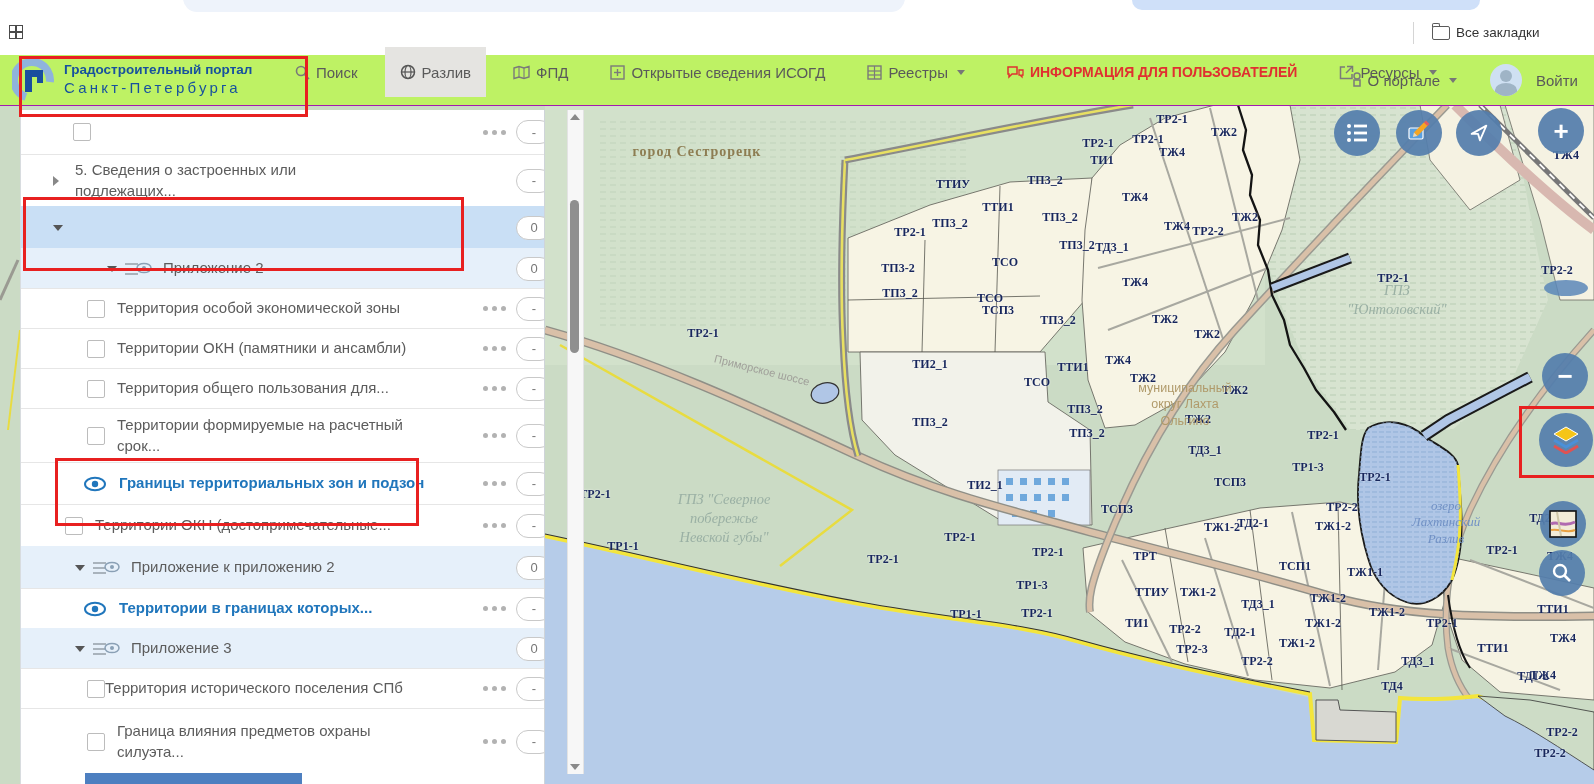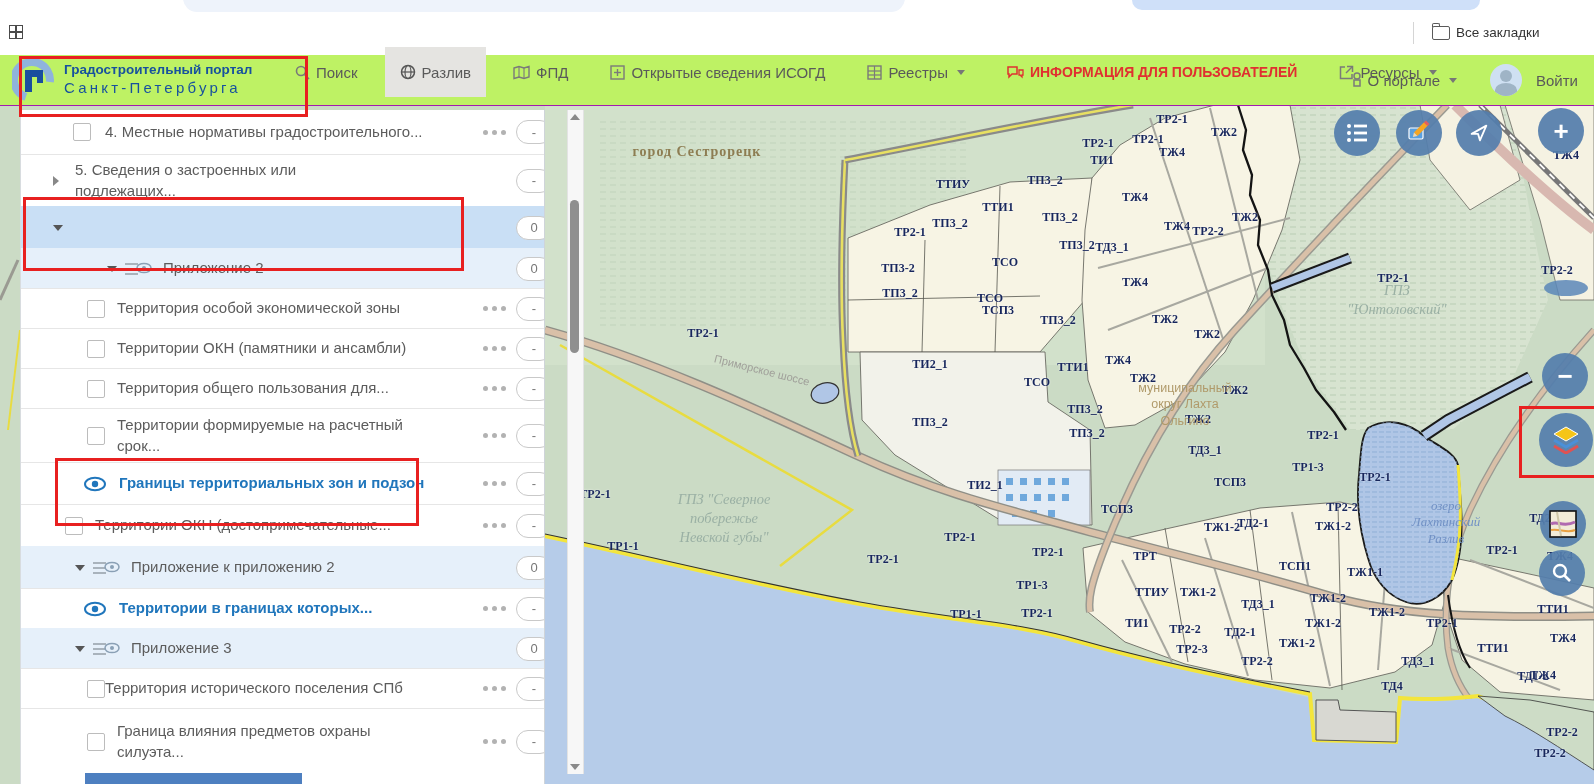--- a/index.html
+++ b/index.html
@@ -464,21 +464,20 @@
   <div class="mbtn" style="left:1539px;top:550px">
     <svg width="22" height="22" viewBox="0 0 22 22">
       <circle cx="9" cy="9" r="6" fill="none" stroke="#fff" stroke-width="2.4"></circle>
       <line x1="13.5" y1="13.5" x2="19" y2="19" stroke="#fff" stroke-width="2.6"></line>
     </svg>
   </div>
 
   <aside class="sidebar">
     <div class="srow first" style="height:44px;padding-left:52px">
       <span class="cbx sp"></span>
-      <span class="row-label" style="margin-left:14px">4. Местные нормативы градостроительного...</span>
       <span class="dots">
           <i></i>
           <i></i>
           <i></i>
         </span>
       <span class="badge">-</span>
     </div>
     <div class="srow" style="height:52px;padding-left:32px">
       <span class="arr-right sp"></span>
       <span class="row-label" style="margin-left:16px;max-width:300px">5. Сведения о застроенных или подлежащих...</span>

